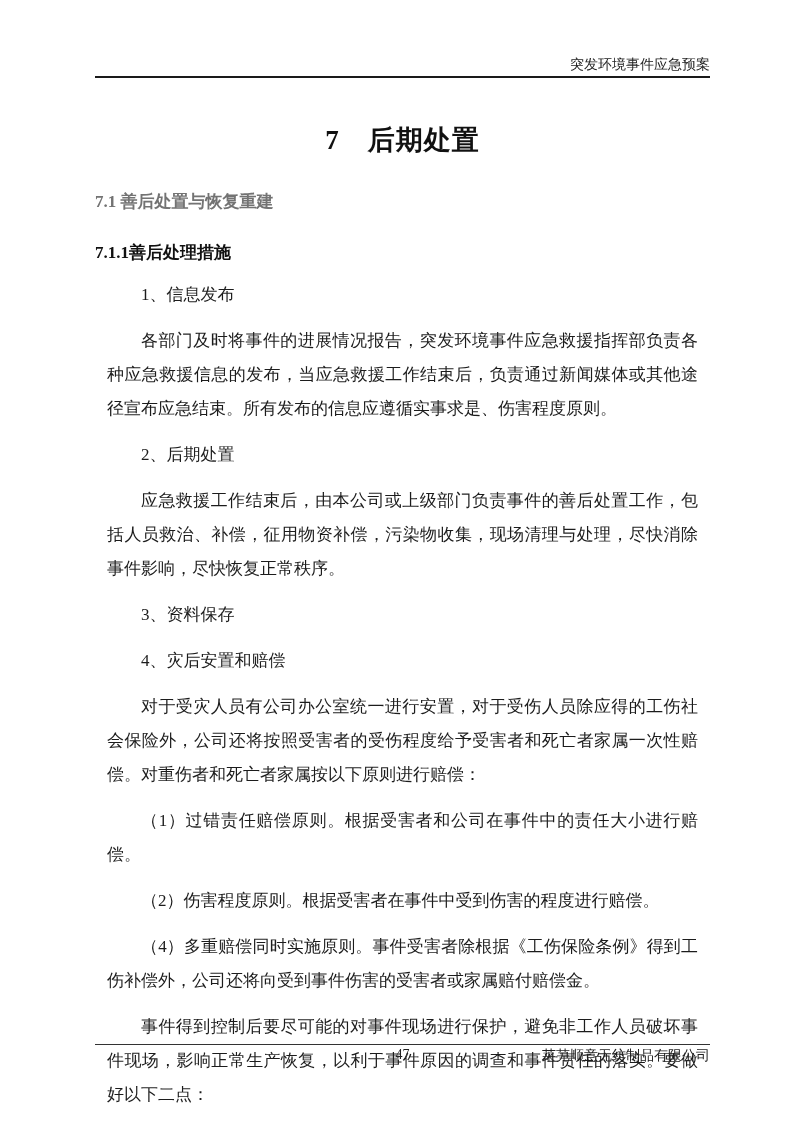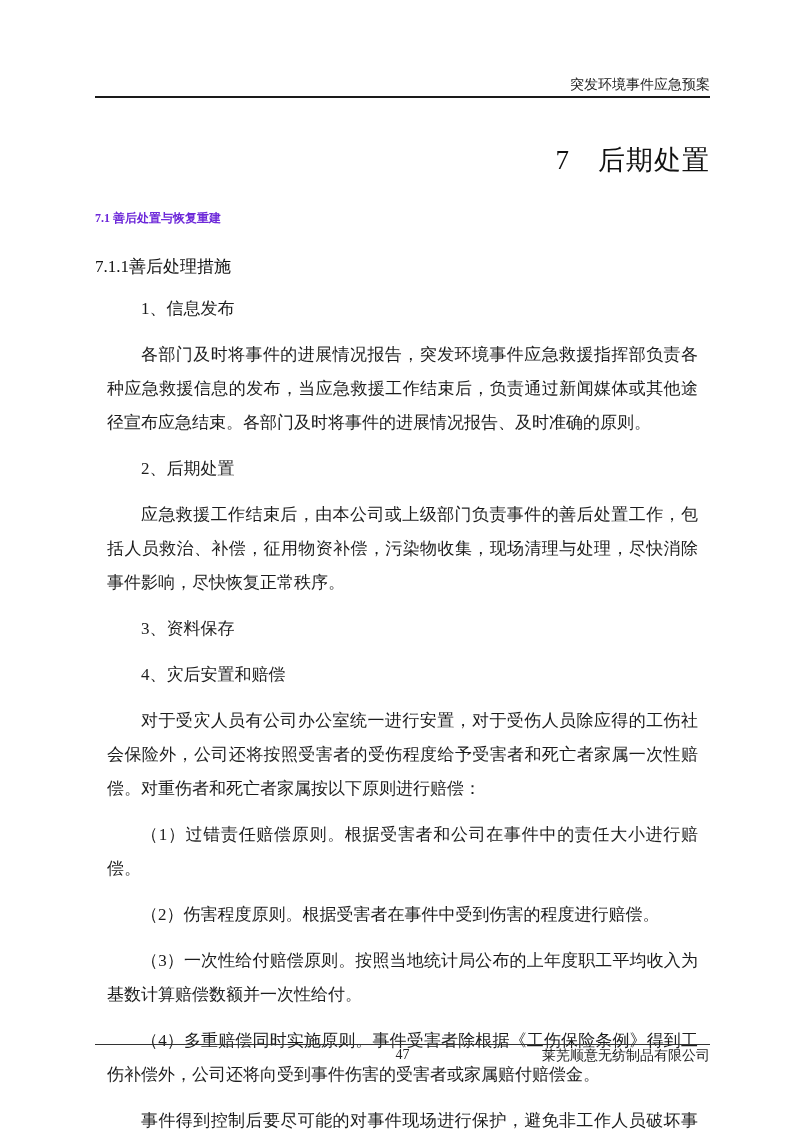--- a/index.html
+++ b/index.html
@@ -10,44 +10,44 @@
     overflow: hidden;
     font-family: "Liberation Serif", "DejaVu Serif", serif;
     color: #1c1c1c;
   }
   .content {
     position: absolute;
     left: 95px; top: 0;
     width: 615px;
   }
   .header {
-    padding-top: 76px;
+    padding-top: 56px;
     padding-bottom: 2px;
     border-bottom: 2px solid #1a1a1a;
     text-align: right;
     font-size: 14px;
     color: #222222;
   }
   .doc-title {
     font-size: 27px;
-    font-weight: normal;
-    text-align: right;
+    font-weight: bold;
+    text-align: center;
     margin: 44px 0 0 0;
     letter-spacing: 1px;
     color: #111111;
   }
   .h2 {
-    font-size: 12px;
+    font-size: 17px;
     font-weight: bold;
     margin: 32px 0 0 0;
-    color: #6d28d9;
+    color: #737373;
   }
   .h3 {
     font-size: 17px;
-    font-weight: normal;
+    font-weight: bold;
     margin: 28px 0 14px 0;
     color: #111111;
   }
   .para {
     font-size: 17px;
     line-height: 34px;
     text-align: justify;
     text-indent: 2em;
     margin: 12px;
     color: #1c1c1c;
@@ -84,29 +84,28 @@
   <div class="header">
     <span>突发环境事件应急预案</span>
   </div>
 
   <div class="doc-title">7　后期处置</div>
 
   <div class="h2">7.1 善后处置与恢复重建</div>
   <div class="h3">7.1.1善后处理措施</div>
 
   <p class="para">1、信息发布</p>
-  <p class="para">各部门及时将事件的进展情况报告，突发环境事件应急救援指挥部负责各种应急救援信息的发布，当应急救援工作结束后，负责通过新闻媒体或其他途径宣布应急结束。各部门及时将事件的进展情况报告、及时准确的原则。</p>
+  <p class="para">各部门及时将事件的进展情况报告，突发环境事件应急救援指挥部负责各种应急救援信息的发布，当应急救援工作结束后，负责通过新闻媒体或其他途径宣布应急结束。所有发布的信息应遵循实事求是、伤害程度原则。</p>
   <p class="para">2、后期处置</p>
   <p class="para">应急救援工作结束后，由本公司或上级部门负责事件的善后处置工作，包括人员救治、补偿，征用物资补偿，污染物收集，现场清理与处理，尽快消除事件影响，尽快恢复正常秩序。</p>
   <p class="para">3、资料保存</p>
   <p class="para">4、灾后安置和赔偿</p>
   <p class="para">对于受灾人员有公司办公室统一进行安置，对于受伤人员除应得的工伤社会保险外，公司还将按照受害者的受伤程度给予受害者和死亡者家属一次性赔偿。对重伤者和死亡者家属按以下原则进行赔偿：</p>
   <p class="para">（1）过错责任赔偿原则。根据受害者和公司在事件中的责任大小进行赔偿。</p>
   <p class="para">（2）伤害程度原则。根据受害者在事件中受到伤害的程度进行赔偿。</p>
-  <p class="para">（3）一次性给付赔偿原则。按照当地统计局公布的上年度职工平均收入为基数计算赔偿数额并一次性给付。</p>
   <p class="para">（4）多重赔偿同时实施原则。事件受害者除根据《工伤保险条例》得到工伤补偿外，公司还将向受到事件伤害的受害者或家属赔付赔偿金。</p>
 
   <p class="para">事件得到控制后要尽可能的对事件现场进行保护，避免非工作人员破坏事件现场，影响正常生产恢复，以利于事件原因的调查和事件责任的落实。要做好以下二点：</p>
 
 </div>
 
 <div class="footer">
   <div class="footer-inner">
     <span class="page-num">47</span>
     <span class="company">莱芜顺意无纺制品有限公司</span>

